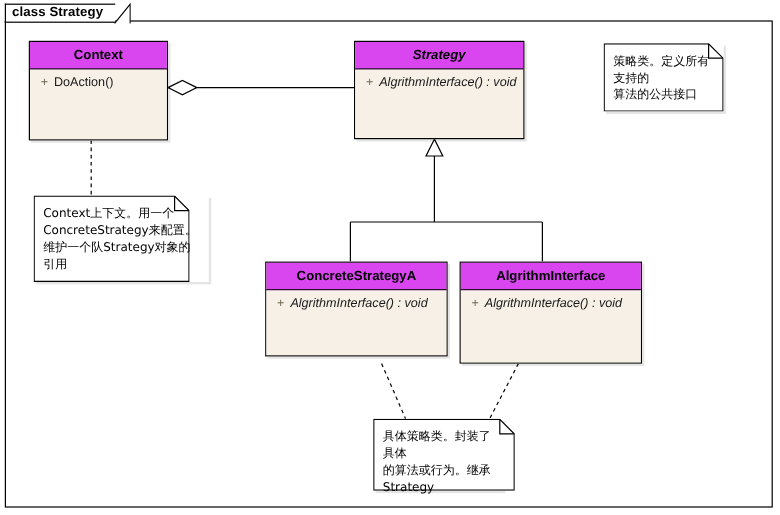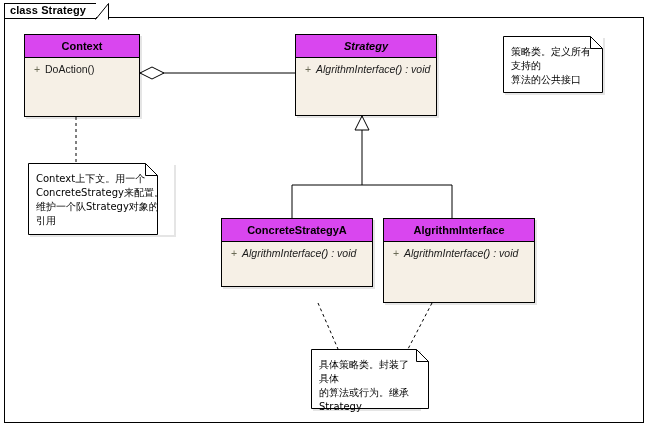--- a/index.html
+++ b/index.html
@@ -184,21 +184,21 @@
   <div class="uml-class abstract" style="left:295px; top:34px; width:142px; height:82px;">
     <div class="name-compartment">Strategy</div>
     <div class="members">
       <div class="member-row">
         <span class="member-vis">+</span>
         <span class="member-sig">AlgrithmInterface() : void</span>
       </div>
     </div>
   </div>
 
-  <div class="uml-class" style="left:221px; top:218px; width:152px; height:69px;">
+  <div class="uml-class" style="left:221px; top:218px; width:152px; height:79px;">
     <div class="name-compartment">ConcreteStrategyA</div>
     <div class="members">
       <div class="member-row">
         <span class="member-vis">+</span>
         <span class="member-sig">AlgrithmInterface() : void</span>
       </div>
     </div>
   </div>
 
   <div class="uml-class" style="left:383px; top:218px; width:152px; height:85px;">

